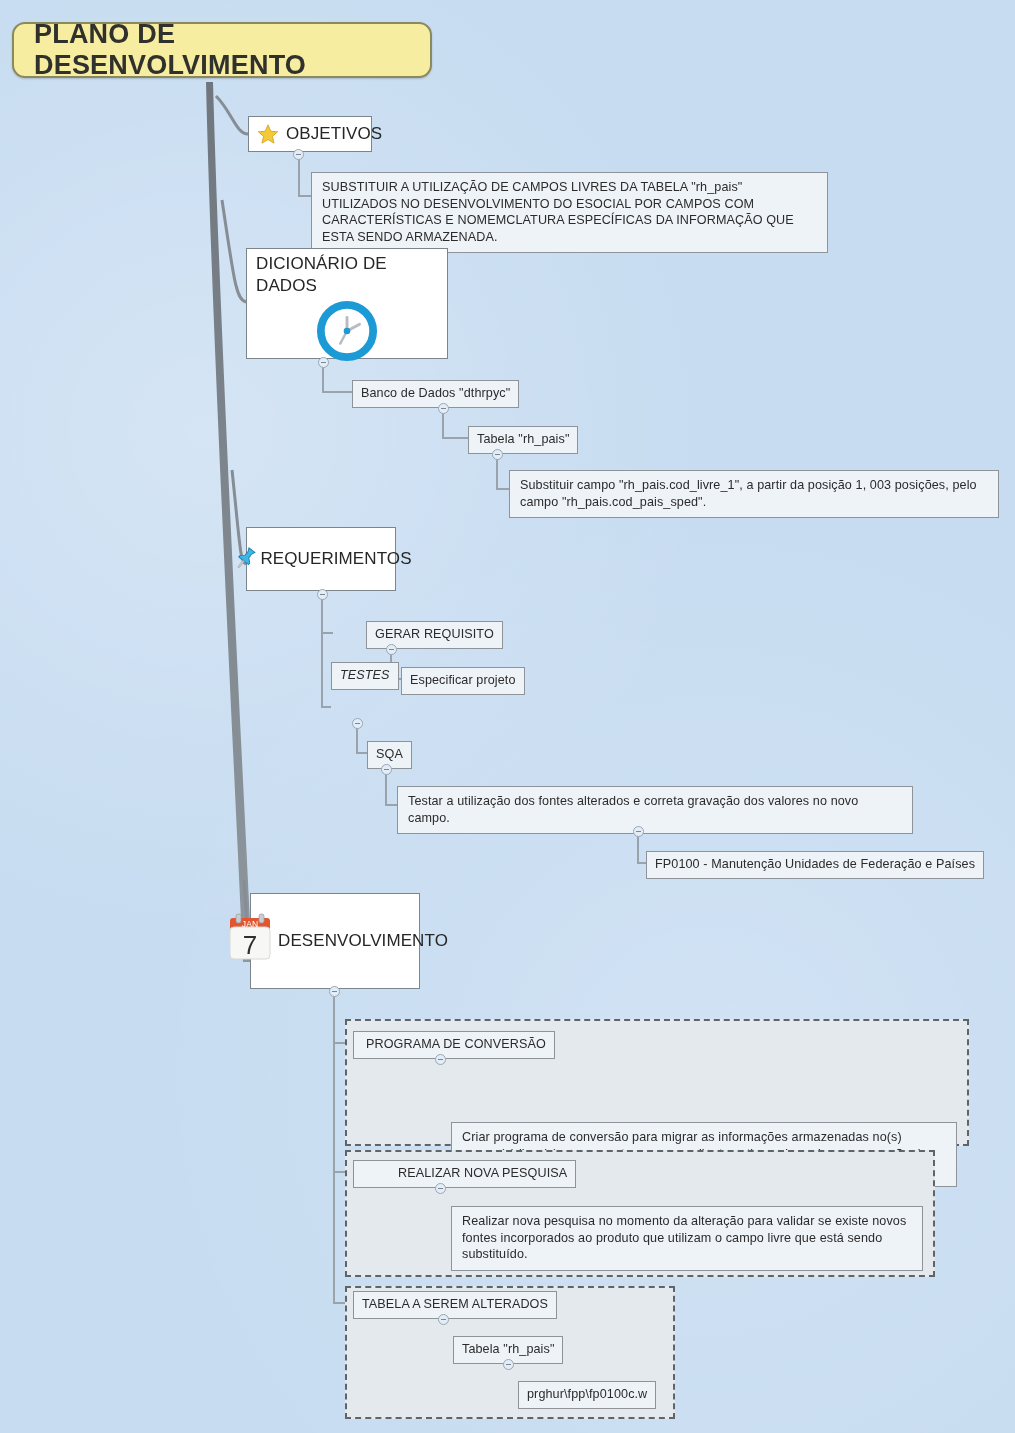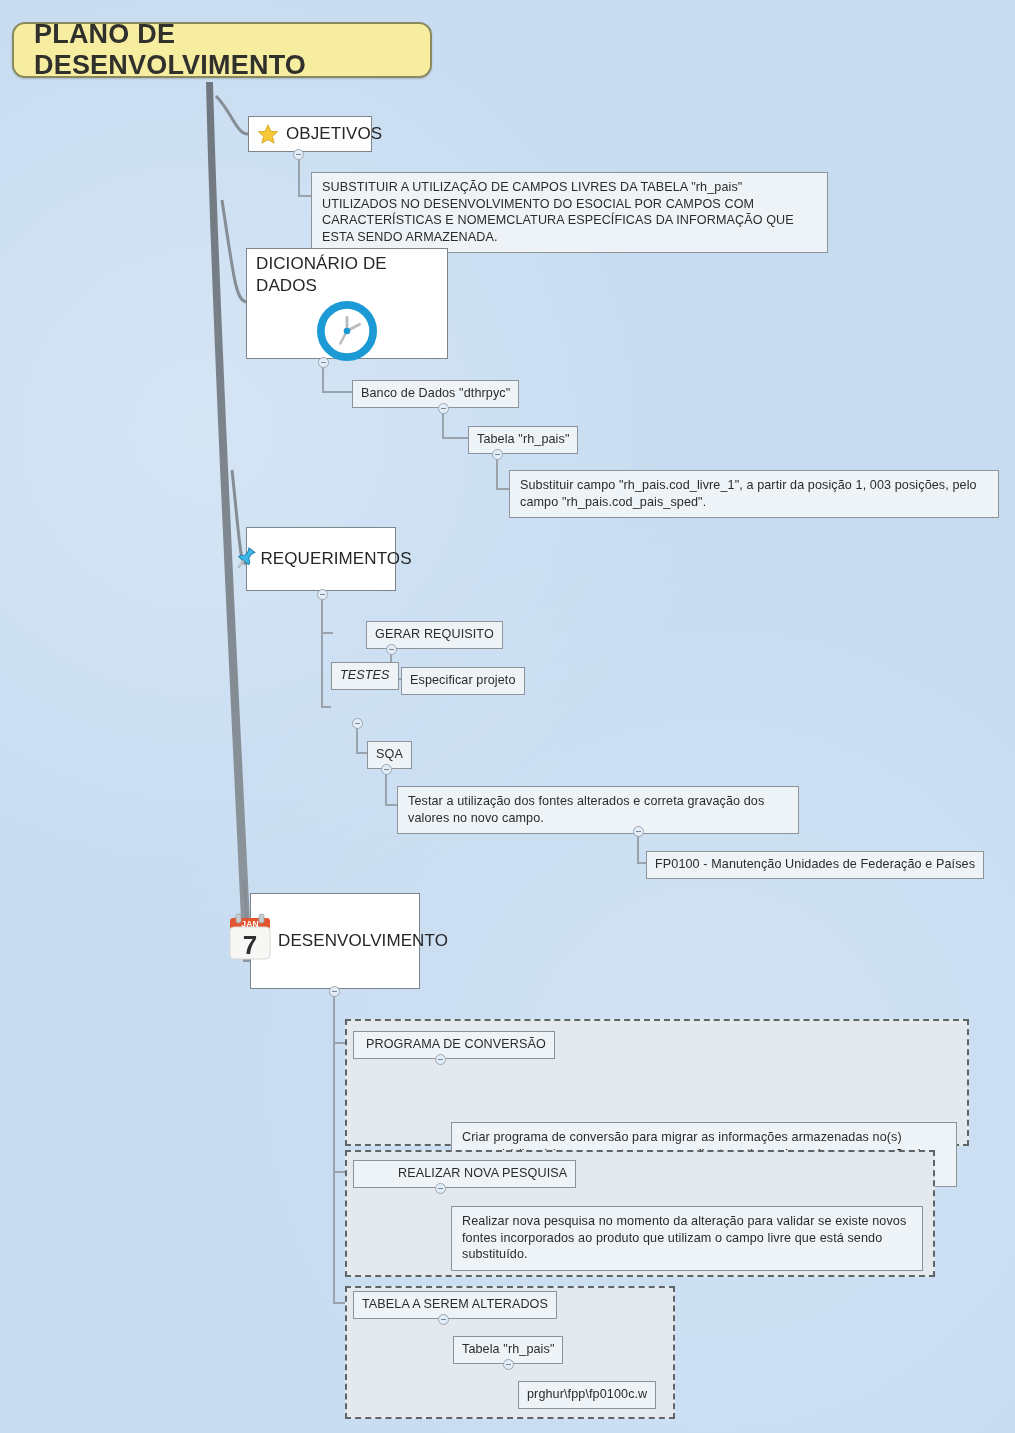--- a/index.html
+++ b/index.html
@@ -113,21 +113,21 @@
     align-items: center;
     justify-content: flex-start;
     height: 100%;
     font-size: 17px;
     color: #262626;
     padding-top: 4px;
   }
   .dd-label { align-self: flex-start; padding-left: 9px; margin-bottom: 2px; }
   .clock-wrap { flex: 1; display: flex; align-items: center; justify-content: center; }
   .pin-wrap { height: 34px; display:flex; align-items:center; justify-content:center; }
-  .cal-wrap { height: 62px; display:flex; align-items:flex-start; justify-content:center; padding-top: 4px; font-weight: bold;}
+  .cal-wrap { height: 62px; display:flex; align-items:flex-start; justify-content:center; padding-top: 4px;}
   .star {
     width: 22px; height: 22px; display:inline-block;
   }
 </style>
 </head>
 <body>
 
 <div id="canvas">
 
   <svg id="links" viewBox="0 0 1015 1433">
@@ -258,21 +258,21 @@
   <div class="node plain" style="left:331px; top:662px;font-style:italic;">
     <span>TESTES</span>
   </div>
   <div class="handle" style="left:352px; top:718px;"></div>
 
   <div class="node plain" style="left:367px; top:741px;">
     <span>SQA</span>
   </div>
   <div class="handle" style="left:381px; top:764px;"></div>
 
-  <div class="node para" style="left:397px; top:786px; width:402px;">
+  <div class="node para" style="left:397px; top:786px; width:516px;">
     <span>Testar a utilização dos fontes alterados e correta gravação dos valores no novo campo.</span>
   </div>
   <div class="handle" style="left:633px; top:826px;"></div>
 
   <div class="node plain" style="left:646px; top:851px;">
     <span>FP0100 - Manutenção Unidades de Federação e Países</span>
   </div>
 
   <div class="node icon-node" style="left:250px; top:893px; width:170px; height:96px;">
     <div class="icon-title-bottom">

